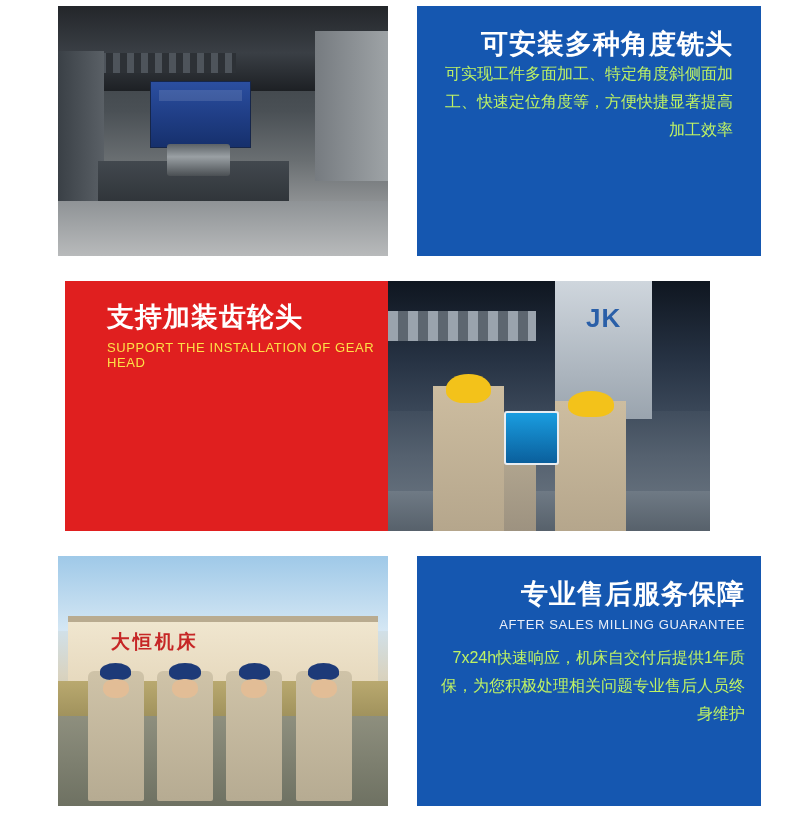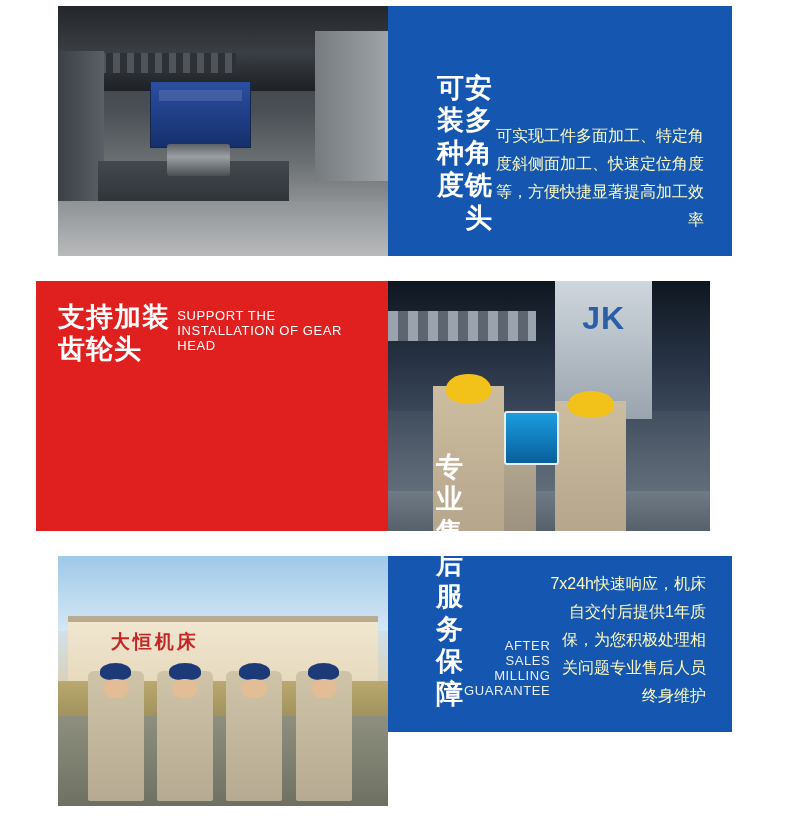--- a/index.html
+++ b/index.html
@@ -21,23 +21,24 @@
 
   
   .row {
     position: absolute;
     left: 0;
     width: 790px;
   }
 
   .text-panel {
     display: flex;
-    flex-direction: row;
+    flex-direction: column;
     justify-content: flex-start;
     box-sizing: border-box;
+    margin-left: 29px;
   }
   .text-panel.blue { background: #1557b0; }
   .text-panel.red  { background: #e01f1f; }
 
   .t-title {
     font-size: 27px;
     font-weight: bold;
     letter-spacing: 1px;
     color: #ffffff;
     line-height: 1.2;
@@ -45,27 +46,27 @@
   .t-sub {
     font-size: 13px;
     letter-spacing: 0.6px;
     color: #e9eef8;
     margin-top: 7px;
     margin-bottom: 12px;
   }
   .t-body {
     font-size: 16px;
     line-height: 1.75;
-    color: #fef9c3;
+    color: #bef264;
   }
 
   .align-right { text-align: right; align-items: flex-end; }
   .align-left  { text-align: left;  align-items: flex-start; }
 
-  .red .t-sub { color: #ffffff; }
+  .red .t-sub { color: #fde047; }
 
   
   .photo {
     position: absolute;
     overflow: hidden;
     box-sizing: border-box;
   }
 
   
   .ph1 {
@@ -144,21 +145,21 @@
     position:absolute; left:0; top:12%; width:46%; height:12%;
     background: repeating-linear-gradient(90deg,#9aa3ad 0 10px,#5d6670 10px 20px);
   }
   .ph2-pillar {
     position:absolute; left:52%; top:0; width:30%; height:55%;
     background: linear-gradient(180deg,#cfd6dd 0%, #9aa4ae 100%);
   }
   .ph2-logo {
     position:absolute; left:58%; top:4%;
     width:18%; height:22%;
-    color:#2a5fa8; font-weight:bold; font-size:32px;
+    color:#2a5fa8; font-weight:bold; font-size:26px;
     display:flex; align-items:center; justify-content:center;
     letter-spacing:1px;
   }
   .ph2-worker {
     position:absolute; bottom:0;
     background: linear-gradient(180deg,#cdbda0 0%, #b5a68c 100%);
   }
   .ph2-w1 { left:14%; width:22%; height:58%; }
   .ph2-w2 { left:52%; width:22%; height:52%; }
   .ph2-w3 { left:32%; width:14%; height:40%; background: linear-gradient(180deg,#b9ad95 0%,#9d9280 100%); }
@@ -238,21 +239,21 @@
     </div>
 
     <div class="text-panel blue align-right" style="position:absolute; left:388px; top:0; width:344px; height:250px; padding:22px 28px 22px 22px;">
       <div class="t-title">可安装多种角度铣头</div>
       <div class="t-body">可实现工件多面加工、特定角度斜侧面加工、快速定位角度等，方便快捷显著提高加工效率</div>
     </div>
   </div>
 
   <div class="row" style="top:281px; height:250px;">
 
-    <div class="text-panel red align-left" style="position:absolute; left:36px; top:0; width:352px; height:250px; padding:20px 22px 20px 22px;">
+    <div class="text-panel red align-left" style="position:absolute; left:36px; top:0; width:352px; height:250px; padding:20px 22px 20px 42px;">
       <div class="t-title">支持加装齿轮头</div>
       <div class="t-sub">SUPPORT THE INSTALLATION OF GEAR HEAD</div>
     </div>
 
     <div class="photo ph2" style="left:388px; top:0; width:322px; height:250px;">
       <div class="ph2-machine"></div>
       <div class="ph2-rail"></div>
       <div class="ph2-pillar"></div>
       <div class="ph2-logo">JK</div>
       <div class="ph2-floor"></div>
@@ -288,20 +289,20 @@
       <div class="ph3-person ph3-p3">
           <span class="ph3-cap"></span>
           <span class="ph3-face"></span>
         </div>
       <div class="ph3-person ph3-p4">
           <span class="ph3-cap"></span>
           <span class="ph3-face"></span>
         </div>
     </div>
 
-    <div class="text-panel blue align-right" style="position:absolute; left:388px; top:0; width:344px; height:176px; padding:22px 26px 22px 22px;">
+    <div class="text-panel blue align-right" style="position:absolute; left:388px; top:0; width:344px; height:250px; padding:22px 16px 22px 22px;">
       <div class="t-title">专业售后服务保障</div>
       <div class="t-sub">AFTER SALES MILLING GUARANTEE</div>
       <div class="t-body">7x24h快速响应，机床自交付后提供1年质保，为您积极处理相关问题专业售后人员终身维护</div>
     </div>
   </div>
 
 </div>
 
 </body></html>

